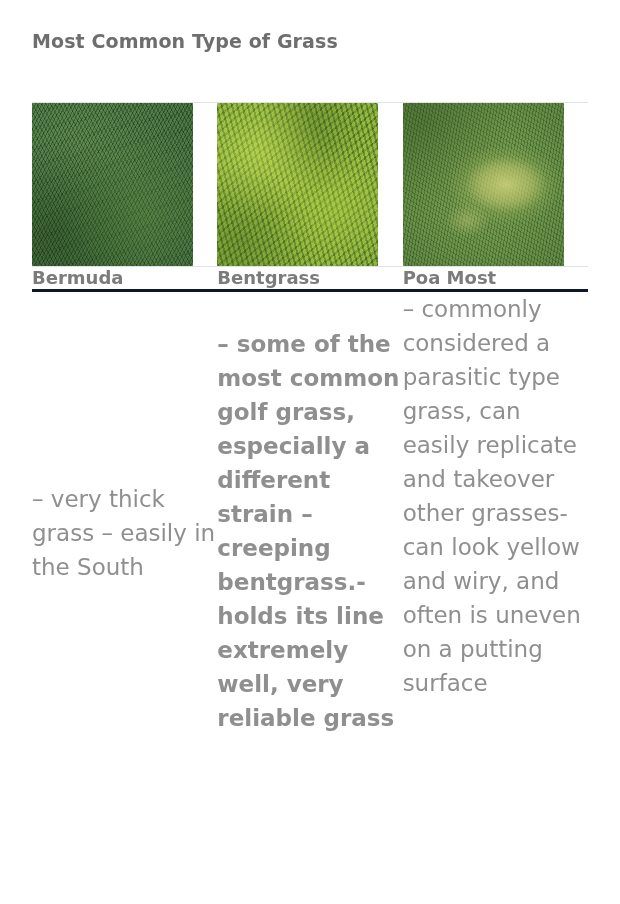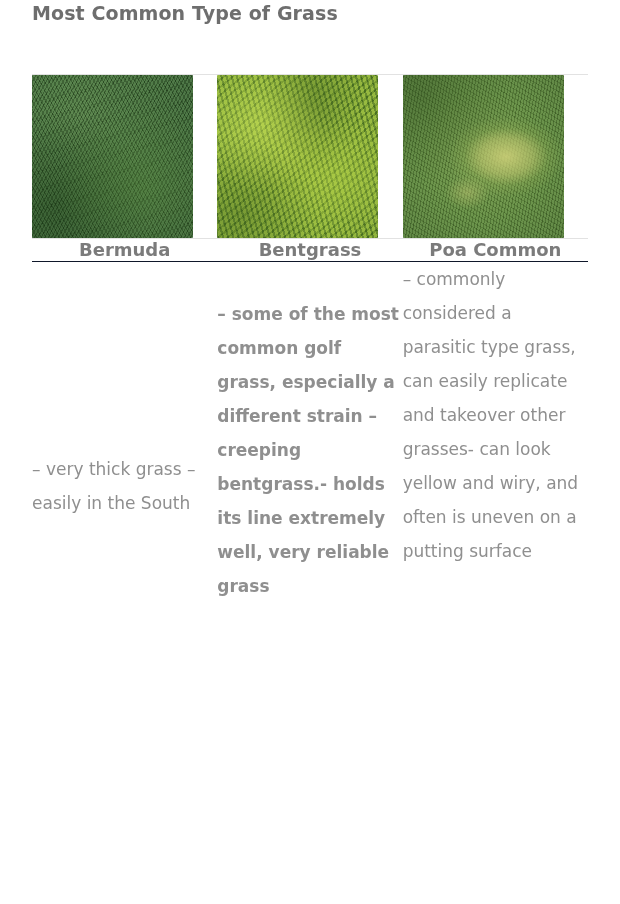--- a/index.html
+++ b/index.html
@@ -21,20 +21,21 @@
     height: 904px;
     box-sizing: border-box;
     padding: 0 32px;
   }
 
   .page-title {
     font-size: 19px;
     font-weight: bold;
     color: #6e6e6e;
     letter-spacing: 0.1px;
+    padding-top: 28px;
     padding-bottom: 0;
     margin: 0;
     line-height: 26px;
   }
 
   .table-wrap {
     margin-top: 48px;
     border-top: 1px solid #e2e2e2;
   }
 
@@ -116,37 +117,36 @@
     background:
       radial-gradient(ellipse 58px 40px at 64% 50%, rgba(205,208,120,0.88) 0%, rgba(190,198,110,0.60) 45%, rgba(150,175,85,0.25) 72%, rgba(0,0,0,0) 100%),
       radial-gradient(ellipse 30px 22px at 40% 72%, rgba(195,200,115,0.45) 0%, rgba(0,0,0,0) 75%),
       radial-gradient(circle at 12% 12%, rgba(40,70,25,0.30) 0%, rgba(0,0,0,0) 45%);
   }
 
   
   .head-row td {
     padding-top: 20px;
     padding-bottom: 19px;
-    border-bottom: 1px solid #0f172a;
-    text-align: center;
+    border-bottom: 3px solid #0f172a;
   }
   .col-head {
     font-size: 18px;
     font-weight: bold;
     color: #7b7b7b;
     line-height: 22px;
   }
 
   
   .body-row td {
     padding-top: 20px;
     padding-bottom: 10px;
   }
   .cell-text {
-    font-size: 17px;
+    font-size: 23px;
     line-height: 34px;
     color: #8f8f8f;
     word-wrap: break-word;
   }
   .cell-bermuda {
     padding-top: 190px;
   }
   .cell-bentgrass {
     padding-top: 35px;
     font-weight: bold;
@@ -182,21 +182,21 @@
           </td>
         </tr>
         <tr class="head-row">
           <td>
             <div class="col-head">Bermuda</div>
           </td>
           <td>
             <div class="col-head">Bentgrass</div>
           </td>
           <td>
-            <div class="col-head">Poa Common</div>
+            <div class="col-head">Poa Most</div>
           </td>
         </tr>
         <tr class="body-row">
           <td>
             <div class="cell-text cell-bermuda"> – very thick grass – easily in the South</div>
           </td>
           <td>
             <div class="cell-text cell-bentgrass"> – some of the most common golf grass, especially a different strain – creeping bentgrass.- holds its line extremely well, very reliable grass</div>
           </td>
           <td>

